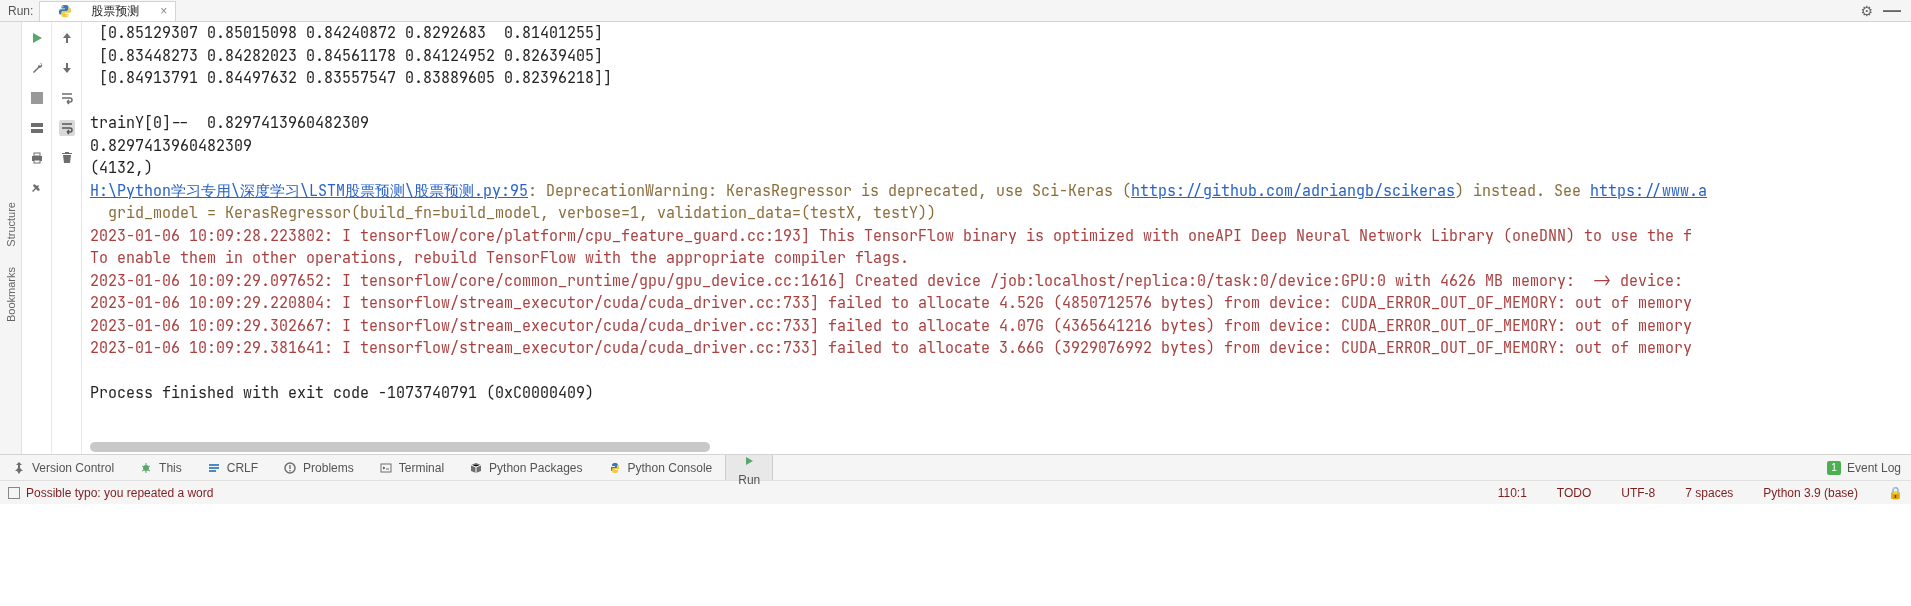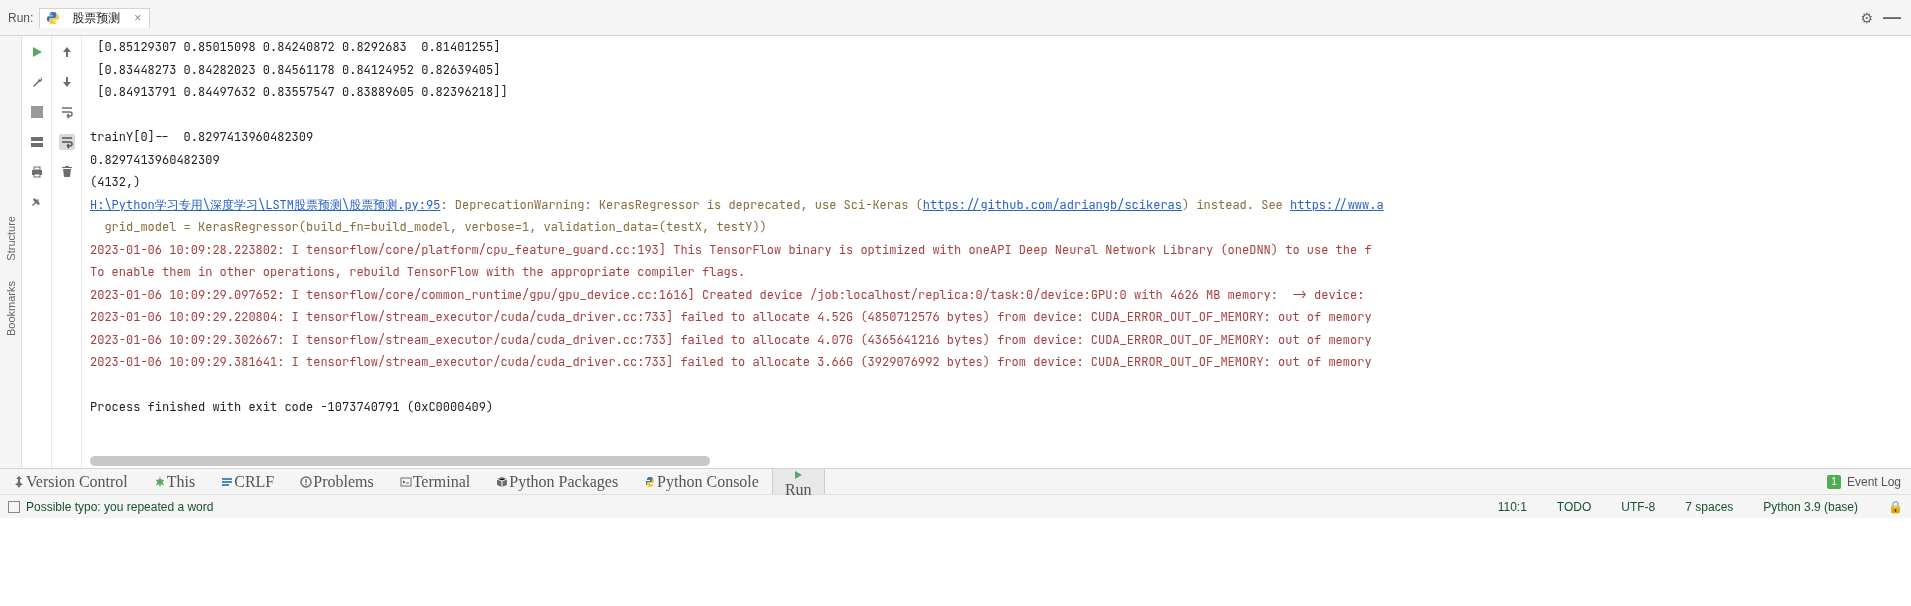--- a/index.html
+++ b/index.html
@@ -1,43 +1,43 @@
 <!DOCTYPE html>
 <html><head>
 <meta charset="utf-8">
 <style>
   * { box-sizing: border-box; margin: 0; padding: 0; }
   body { font-family: -apple-system, "Segoe UI", Arial, sans-serif; font-size: 12px; background: #fff; color: #222; width: 1911px; height: 606px; overflow: hidden; position: relative; }
-  .topbar { height: 36px; background: #f5f5f5; border-bottom: 1px solid #d4d4d4; display: flex; align-items: center; padding-left: 8px; }
+  .topbar { height: 22px; background: #f5f5f5; border-bottom: 1px solid #d4d4d4; display: flex; align-items: center; padding-left: 8px; }
   .topbar-label { color: #555; margin-right: 6px; }
-  .run-tab { background: #fff; border: 1px solid #d4d4d4; border-bottom: none; padding: 1px 8px 1px 6px; display: flex; align-items: center; gap: 12px; font-size: 12px; }
+  .run-tab { background: #fff; border: 1px solid #d4d4d4; border-bottom: none; padding: 1px 8px 1px 18px; display: flex; align-items: center; gap: 19px; font-size: 12px; }
   .py-icon { width: 14px; height: 14px; }
   .tab-close { color: #888; font-size: 12px; cursor: pointer; margin-left: 2px; }
   .topbar-right { margin-left: auto; display: flex; align-items: center; gap: 10px; padding-right: 10px; color: #666; }
   .main { display: flex; height: 432px; }
   .left-rail { width: 22px; background: #f5f5f5; border-right: 1px solid #e0e0e0; display: flex; flex-direction: column; align-items: center; padding-top: 180px; gap: 20px; }
   .left-rail-item { writing-mode: vertical-rl; transform: rotate(180deg); color: #666; font-size: 11px; display: flex; align-items: center; gap: 4px; cursor: pointer; }
   .gutter { width: 30px; background: #fff; border-right: 1px solid #e8e8e8; display: flex; flex-direction: column; align-items: center; padding-top: 8px; gap: 14px; }
   .gutter2 { width: 30px; background: #fff; border-right: 1px solid #e8e8e8; display: flex; flex-direction: column; align-items: center; padding-top: 8px; gap: 14px; }
   .gutter svg, .gutter2 svg, .gicon { cursor: pointer; }
   .gicon { width: 16px; height: 16px; color: #6e6e6e; display: flex; align-items: center; justify-content: center; }
   .console { flex: 1; background: #fff; overflow: hidden; position: relative; }
-  .console-text { font-family: "JetBrains Mono", Consolas, monospace; font-size: 12px; line-height: 22.5px; white-space: pre; padding: 0 8px; color: #222; }
+  .console-text { font-family: "JetBrains Mono", Consolas, monospace; font-size: 15px; line-height: 22.5px; white-space: pre; padding: 0 8px; color: #222; }
   .link { color: #2862c7; text-decoration: underline; cursor: pointer; }
   .warn { color: #8a6d3b; }
   .err { color: #a84040; }
   .scrollbar-h { position: absolute; bottom: 2px; left: 8px; right: 8px; height: 10px; background: transparent; }
   .scrollbar-h-thumb { position: absolute; left: 0; width: 620px; height: 10px; background: #c8c8c8; border-radius: 5px; }
   .bottom-tabs { height: 26px; background: #f5f5f5; border-top: 1px solid #d4d4d4; display: flex; align-items: stretch; }
-  .btab { display: flex; align-items: center; padding: 0 12px; color: #555; font-size: 16px; cursor: pointer; border-right: 1px solid transparent; font-family: Liberation Serif, serif; }
+  .btab { display: flex; align-items: center; gap: 6px; padding: 0 12px; color: #555; font-size: 12px; cursor: pointer; border-right: 1px solid transparent; }
   .btab.active { background: #e8e8e8; border-left: 1px solid #ccc; border-right: 1px solid #ccc; flex-direction: column; }
   .btab-icon { width: 14px; height: 14px; display: flex; align-items: center; justify-content: center; }
   .bottom-right { margin-left: auto; display: flex; align-items: center; padding-right: 10px; gap: 6px; color: #555; }
   .badge { background: #4caf50; color: #fff; font-size: 10px; width: 14px; height: 14px; border-radius: 2px; display: inline-flex; align-items: center; justify-content: center; }
-  .statusbar { height: 24px; background: #f5f5f5; border-top: 1px solid #e0e0e0; display: flex; align-items: center; padding: 4px 8px; font-size: 12px; color: #14532d; }
+  .statusbar { height: 24px; background: #f5f5f5; border-top: 1px solid #e0e0e0; display: flex; align-items: center; padding: 4px 8px; font-size: 12px; color: #7f1d1d; }
   .statusbar-left { display: flex; align-items: center; gap: 6px; }
   .statusbar-right { margin-left: auto; display: flex; align-items: center; gap: 30px; }
   .sq-icon { width: 12px; height: 12px; border: 1px solid #888; }
   .lock-icon { font-size: 12px; }
   .gear-icon { font-size: 14px; color: #666; cursor: pointer; }
   .minus-icon { font-size: 18px; color: #666; cursor: pointer; font-weight: bold; }
   .play { color: #59a869; }
   .stop-sq { width: 12px; height: 12px; background: #999; }
 </style>
 </head>

